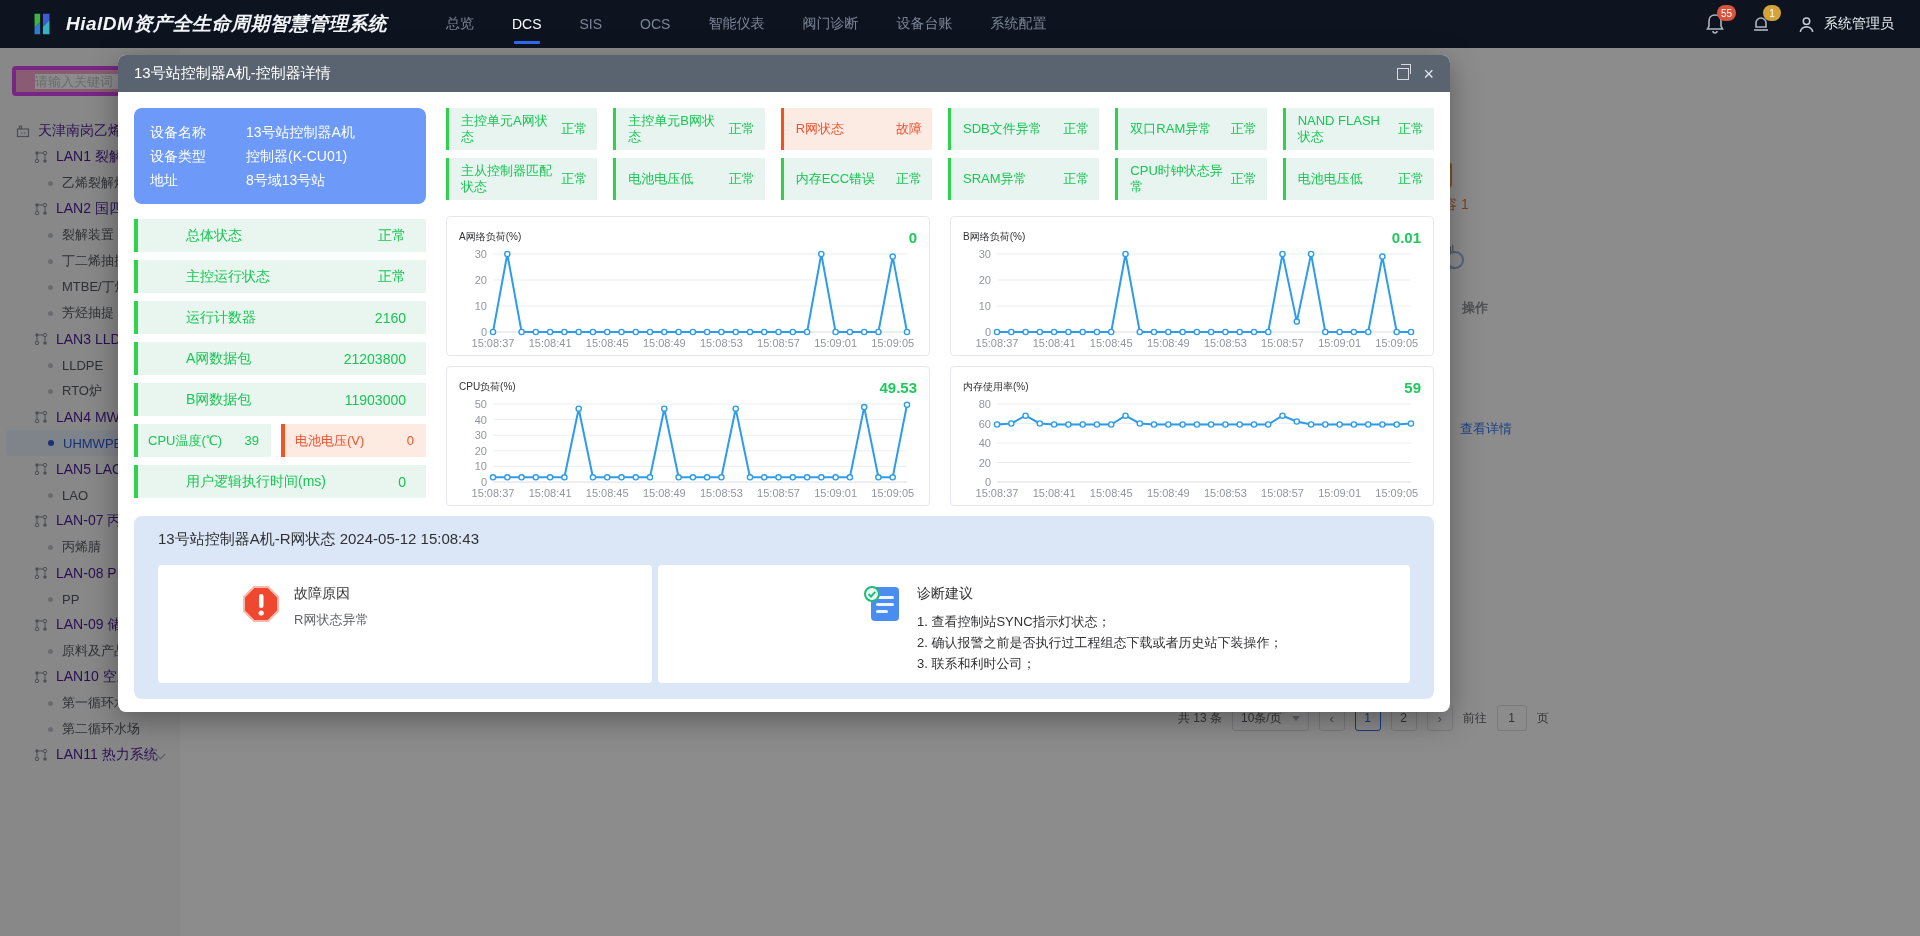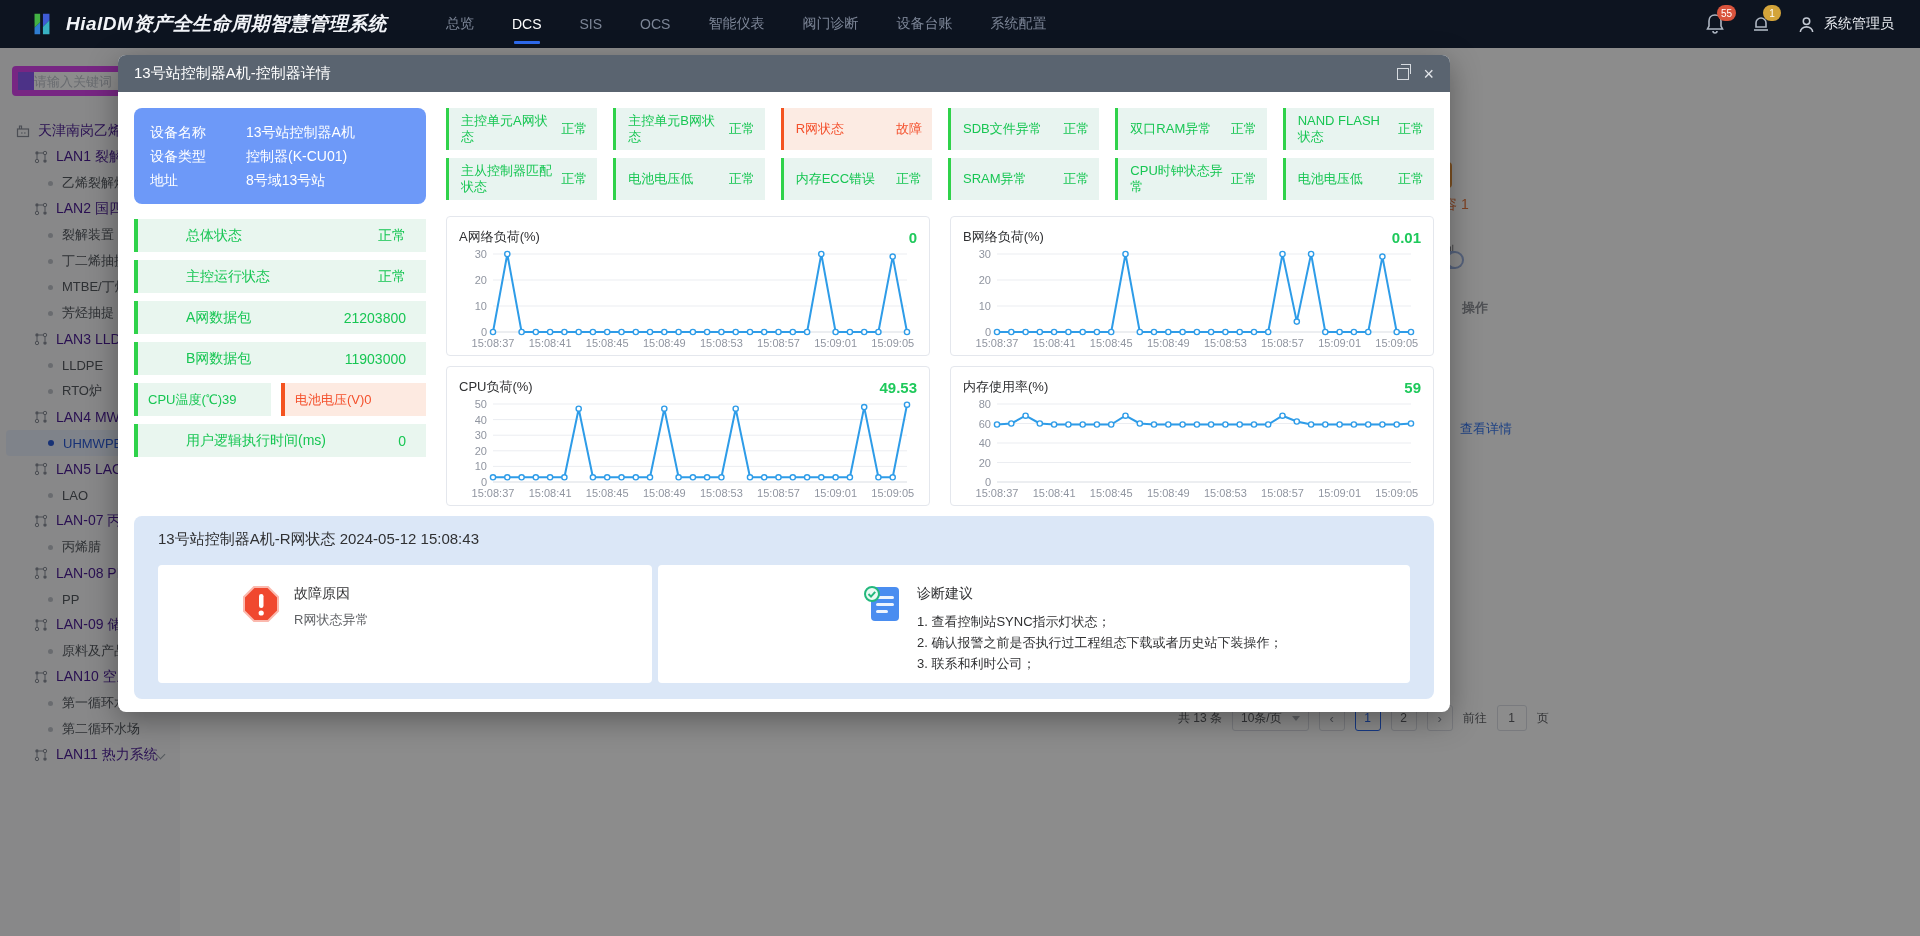--- a/index.html
+++ b/index.html
@@ -20,22 +20,22 @@
   .nav-right { position:absolute; right:26px; top:0; height:48px; display:flex; align-items:center; gap:24px; }
   .icon-badge { position:relative; width:22px; height:22px; }
   .badge { position:absolute; top:-8px; left:12px; min-width:18px; height:16px; border-radius:9px;
     font-size:10px; color:#fff; display:flex; align-items:center; justify-content:center; padding:0 4px; }
   .badge.red { background:#d9543d; }
   .badge.yellow { background:#d3a43a; }
   .user-wrap { display:flex; align-items:center; gap:8px; font-size:14px; color:#e8ebf0; }
 
   
   .sidebar { position:absolute; left:0; top:48px; width:180px; height:888px; background:#f7f8fa; z-index:10; }
-  .search-box { margin:18px 12px 0 12px; height:30px; background:#8b5cf6; border:6px solid #d946ef;
-    border-radius:4px; display:flex; padding:0 9px; gap:7px; }
+  .search-box { margin:18px 12px 0 12px; height:30px; background:#f9a8d4; border:4px solid #d946ef;
+    border-radius:4px; display:flex; align-items:center; padding:0 9px; gap:7px; }
   .search-box input { border:none; outline:none; width:120px; font-size:13px; color:#333;
     font-family:"Liberation Sans",sans-serif; }
   .search-box input::placeholder { color:#bfc4cc; }
   .tree { margin-top:22px; }
   .tree-item { position:relative; height:26px; display:flex; align-items:center; font-size:14px;
     color:#4c1d95; cursor:pointer; }
   .tree-item.root { padding-left:16px; gap:8px; }
   .tree-item.group { padding-left:34px; gap:8px; }
   .tree-item.leaf { padding-left:48px; gap:9px; font-size:13px; color:#55595f; }
   .dot { width:5px; height:5px; border-radius:50%; background:#c0c4cb; }
@@ -85,37 +85,37 @@
 
   
   .left-col { width:292px; flex:none; }
   .device-card { background:#6d99f8; border-radius:8px; padding:12px 16px; color:#fff; margin-bottom:15px; }
   .device-row { display:flex; font-size:14px; line-height:24px; }
   .device-row .dlabel { width:96px; flex:none; }
   .metric-row { height:33px; margin-bottom:8px; background:#e9f6ef; border-left:4px solid #2fd24a;
     display:flex; align-items:center; justify-content:space-between; padding:0 20px 0 48px;
     color:#17c653; font-size:14px; }
   .metric-split { display:flex; gap:10px; margin-bottom:8px; }
-  .metric-half { height:33px; display:flex; align-items:center; justify-content:flex-start;
+  .metric-half { height:33px; display:flex; align-items:center; justify-content:space-between;
     padding:0 12px 0 10px; font-size:13px; }
   .metric-half.normal { width:137px; background:#e9f6ef; border-left:4px solid #2fd24a; color:#17c653; }
   .metric-half.fault { width:145px; background:#fdeae1; border-left:4px solid #f4531f; color:#f4502c; }
 
   
   .chips-grid { display:grid; grid-template-columns:repeat(6,1fr); gap:8px 16px; margin-bottom:16px; }
   .chip { min-height:42px; background:#e8f4f0; border-left:3px solid #2fd24a; color:#17c653;
     display:flex; align-items:center; padding:4px 10px 4px 12px; font-size:13px; line-height:16px; }
   .chip .chip-value { margin-left:auto; padding-left:6px; flex:none; }
   .chip.fault { background:#fcebe3; border-left-color:#f4531f; color:#f4502c; }
 
   
   .charts-grid { display:grid; grid-template-columns:1fr 1fr; gap:10px 20px; }
   .chart-card { height:140px; border:1px solid #e4e7ed; border-radius:4px; padding:9px 12px 2px 12px; background:#fff; }
   .chart-head { display:flex; align-items:center; justify-content:space-between; height:22px; }
-  .chart-title { font-size:13px; color:#303133; }
+  .chart-title { font-size:10px; color:#303133; }
   .chart-value { font-size:15px; color:#1ec95b; font-weight:bold; }
   .chart-plot { height:102px; width:100%; }
 
   
   .event-section { margin-top:10px; background:#dbe7f7; border-radius:8px; padding:14px 24px 16px 24px; }
   .event-title { font-size:15px; color:#303133; }
   .event-cards { display:flex; gap:6px; margin-top:16px; }
   .event-card { background:#fff; border-radius:4px; height:118px; padding-top:20px; display:flex; align-items:flex-start; }
   .event-card.fault-card { width:494px; flex:none; padding-left:84px; gap:14px; }
   .event-card.advice-card { flex:1; padding-left:205px; gap:14px; }
@@ -460,20 +460,24 @@
           </div>
         <div>
 
         <div class="metric-row">
               <span>总体状态</span>
               <span>正常</span>
             </div>
             <div class="metric-row">
               <span>主控运行状态</span>
               <span>正常</span>
+            </div>
+            <div class="metric-row">
+              <span>运行计数器</span>
+              <span>2160</span>
             </div>
             <div class="metric-row">
               <span>A网数据包</span>
               <span>21203800</span>
             </div>
             <div class="metric-row">
               <span>B网数据包</span>
               <span>11903000</span>
             </div>
           </div>

